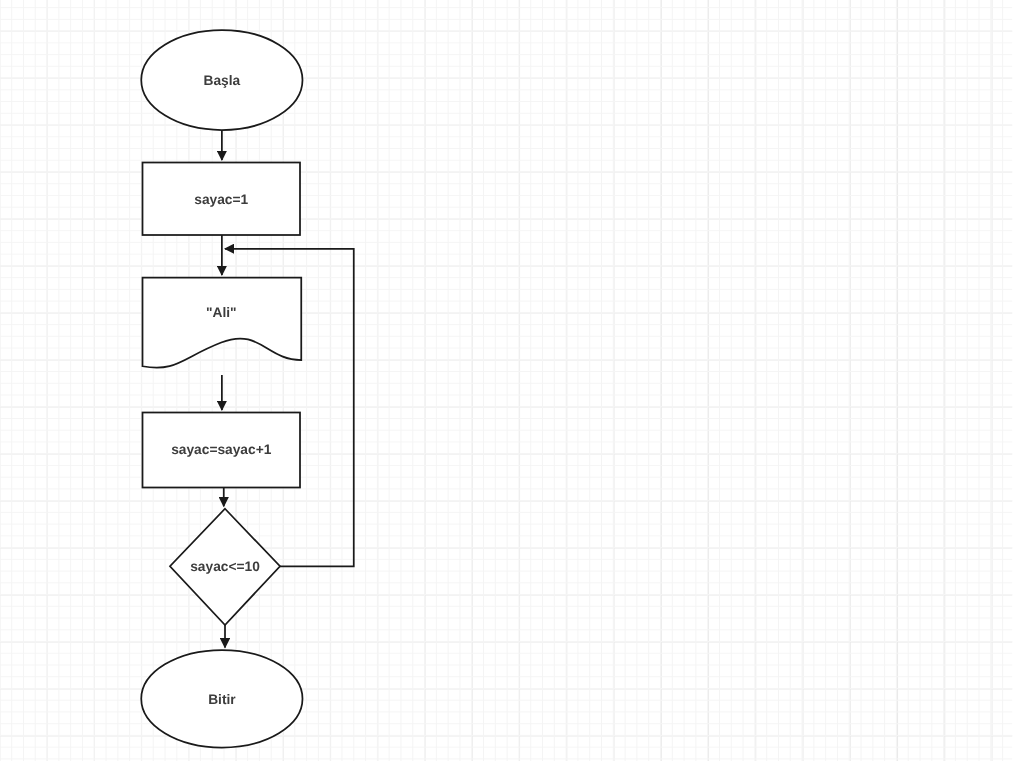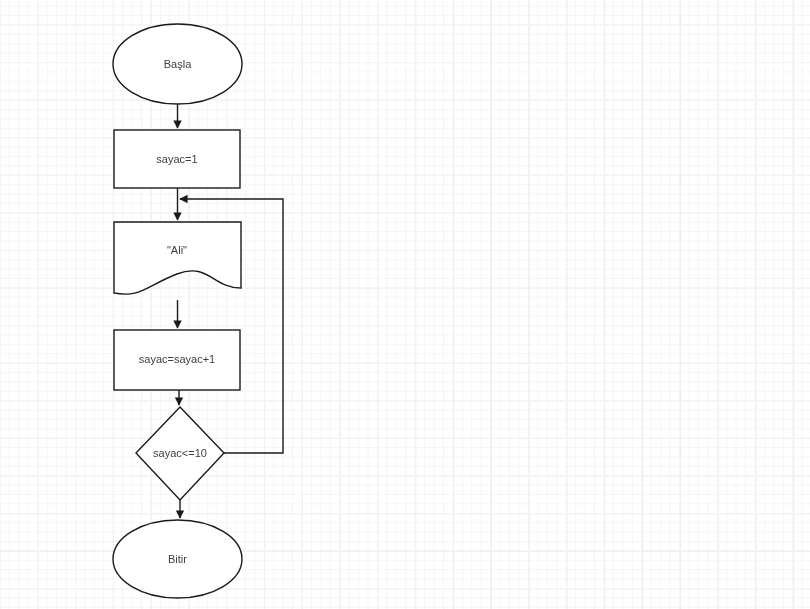--- a/index.html
+++ b/index.html
@@ -14,20 +14,21 @@
     position: relative;
     width: 810px;
     height: 609px;
     overflow: hidden;
     background-color: #ffffff;
     background-image:
       linear-gradient(to right, #e9e9e9 1px, transparent 1px),
       linear-gradient(to bottom, #e9e9e9 1px, transparent 1px);
     background-size: 37.8px 37.6px;
     background-position: -0.5px 24.5px;
+    font-weight: bold;
   }
   #grid-overlay {
     position: absolute;
     inset: 0;
     background-image:
       linear-gradient(to right, #f4f4f4 1px, transparent 1px),
       linear-gradient(to bottom, #f5f5f5 1px, transparent 1px);
     background-size: 9.45px 9.4px;
     background-position: -0.5px 24.5px;
     pointer-events: none;

